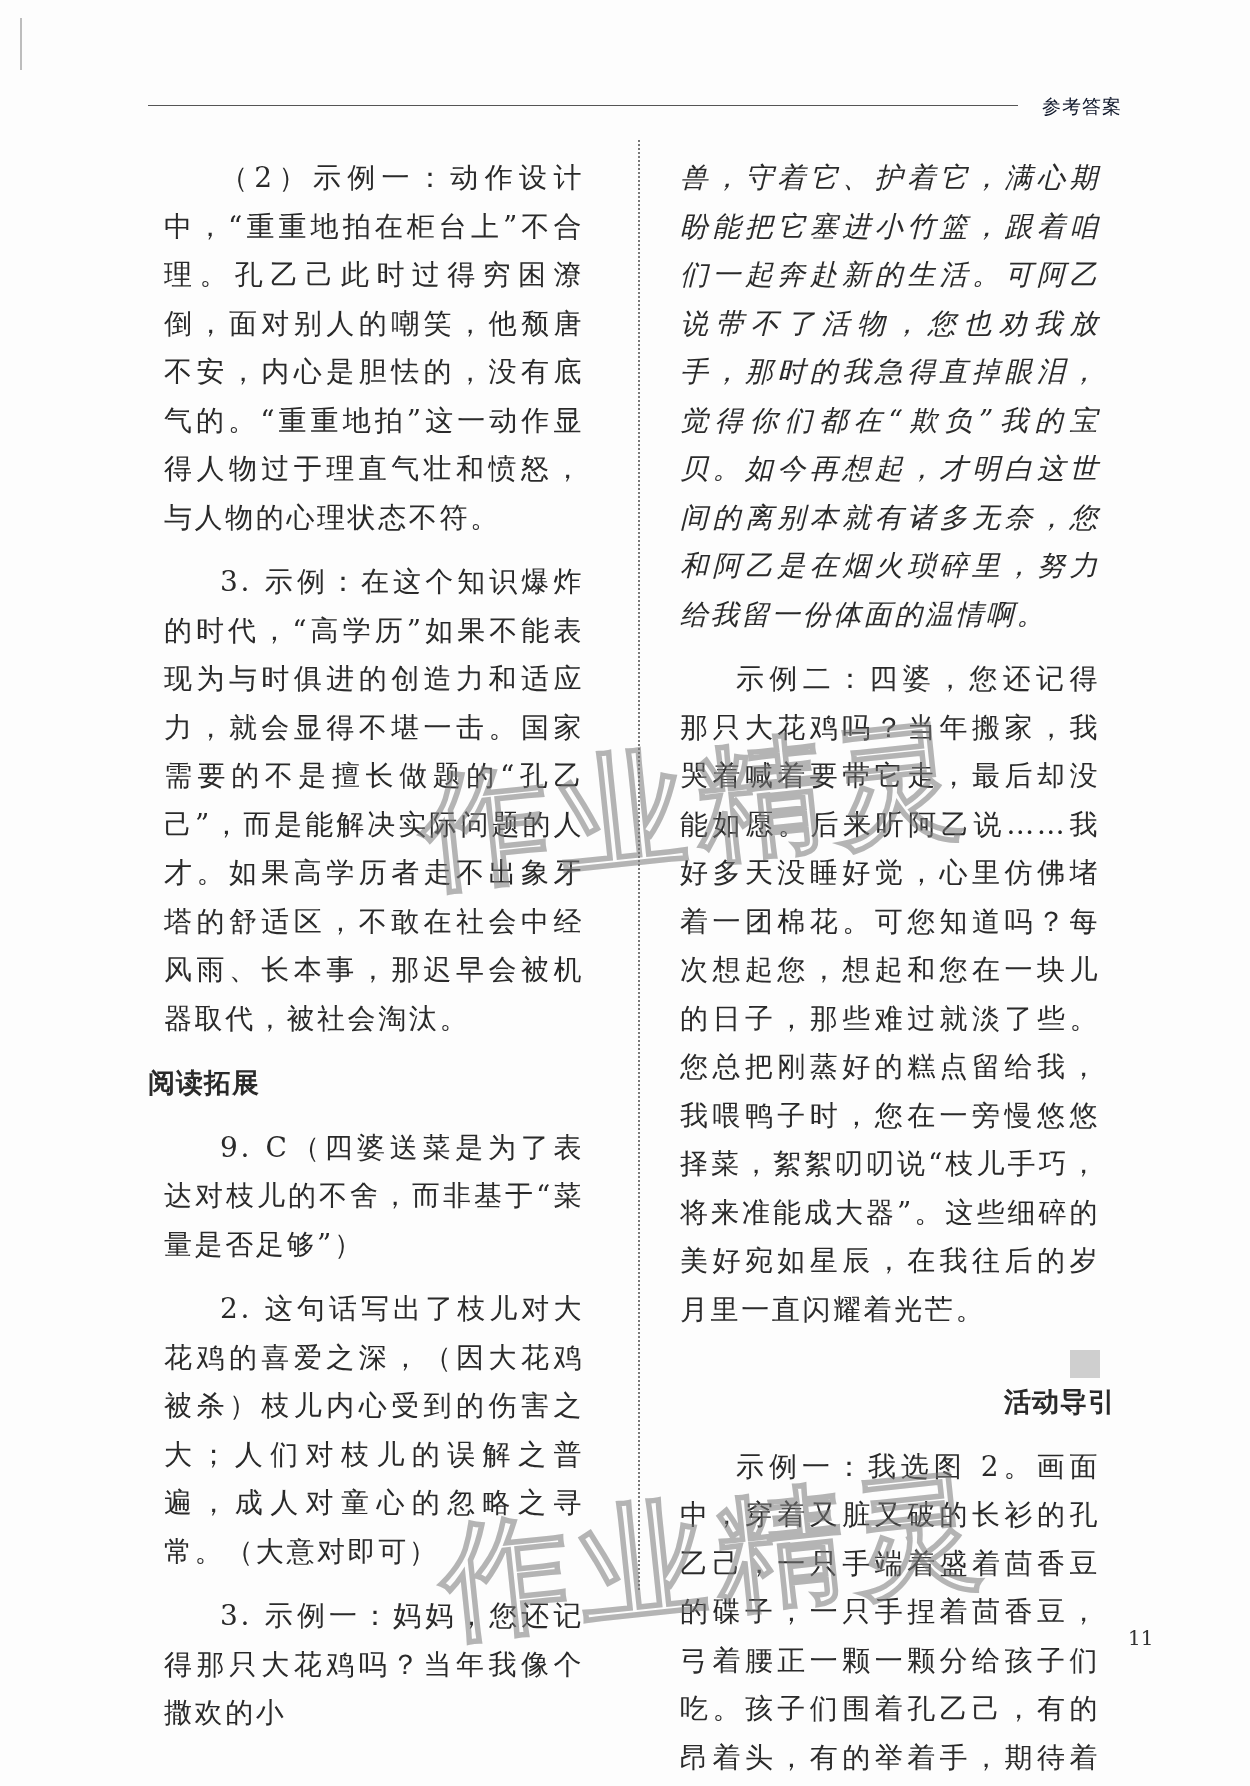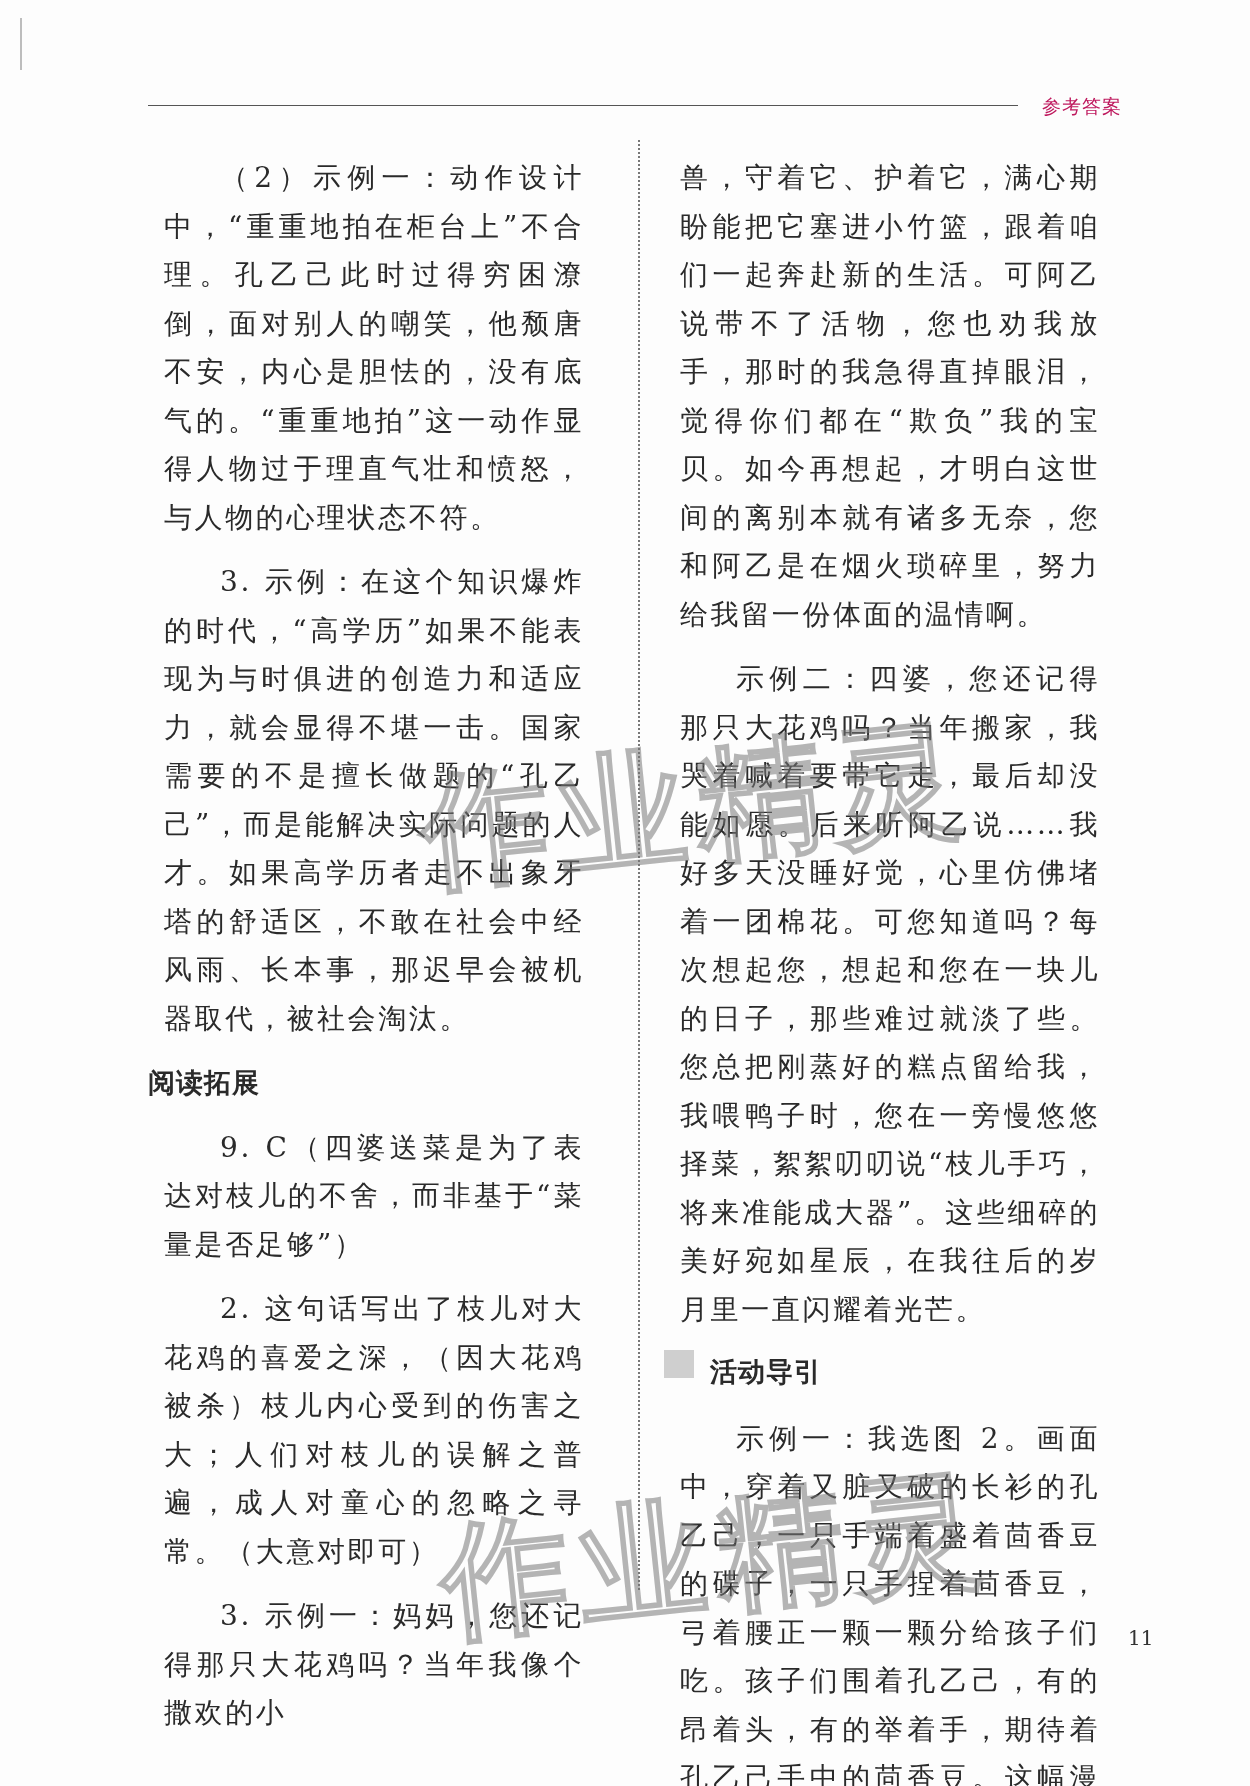--- a/index.html
+++ b/index.html
@@ -30,55 +30,56 @@
       width: 870px;
       height: 1px;
       background: #555;
     }
     .header-title {
       position: absolute;
       left: 1042px;
       top: 94px;
       font-family: "DejaVu Sans", "Liberation Sans", sans-serif;
       font-size: 19px;
-      color: #be185d;
+      color: #0f172a;
       letter-spacing: 1px;
     }
     .col {
       position: absolute;
       top: 138px;
       width: 452px;
       font-size: 28px;
       line-height: 48.5px;
       letter-spacing: 2.6px;
       text-align: justify;
       text-justify: inter-character;
     }
     .col-left { left: 148px; }
     .col-right { left: 664px; }
     .para {
       margin: 16px;
       text-indent: 2em;
     }
-    .para.noindent { text-indent: 0; }
+    .para.noindent { text-indent: 0; font-style: italic; }
     .section-title {
       margin: 0;
       font-family: "DejaVu Sans", "Liberation Sans", sans-serif;
       font-size: 27px;
       letter-spacing: 1px;
       font-weight: bold;
     }
     .activity-heading {
       margin: 0;
       display: flex;
-      align-items: flex-start;
-      font-family: Liberation Mono, monospace;
+      align-items: flex-end;
+      font-family: Liberation Serif, serif;
       font-weight: bold;
       font-size: 27px;
       letter-spacing: 1px;
+      flex-direction: column;
     }
     .heading-square {
       display: inline-block;
       width: 30px;
       height: 28px;
       background: #cfcfcf;
       margin-right: 16px;
     }
     .divider {
       position: absolute;

